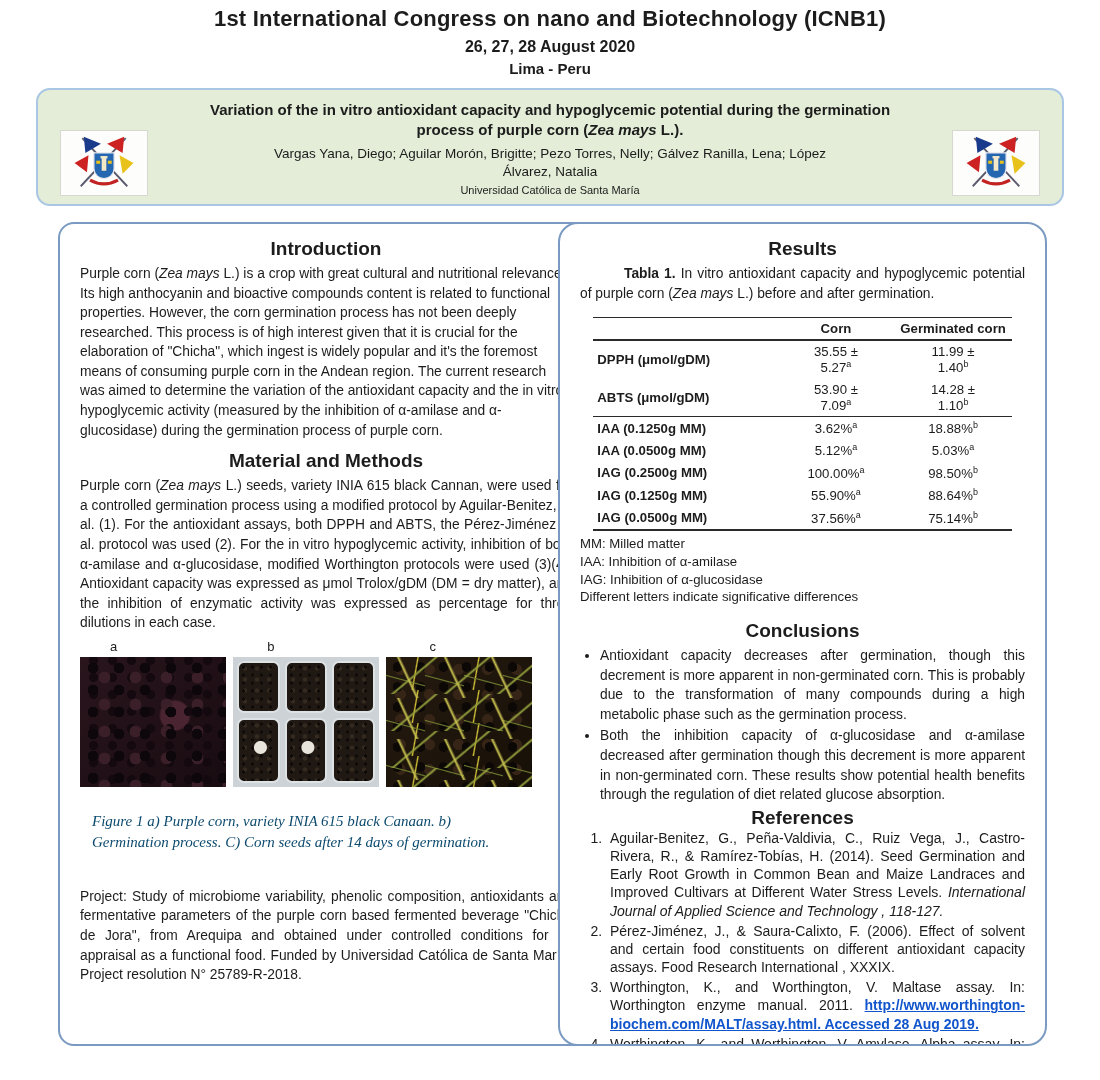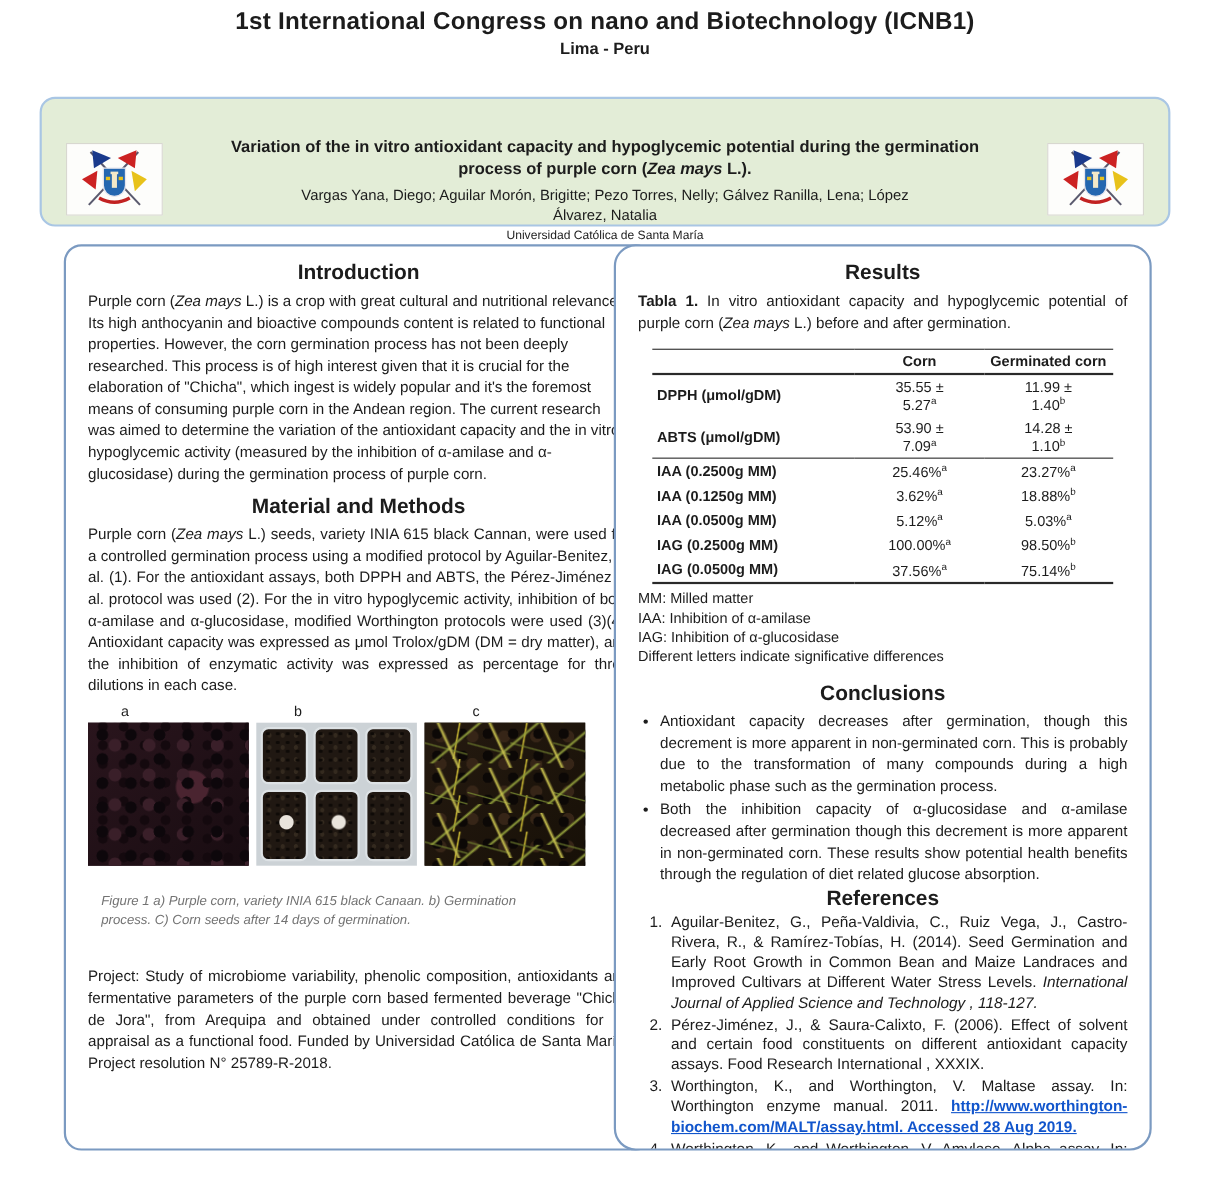--- a/index.html
+++ b/index.html
@@ -16,21 +16,21 @@
   .congress-title { font-size:22px; font-weight:bold; letter-spacing:.2px; }
   .congress-dates { font-size:16px; font-weight:bold; margin-top:6px; }
   .congress-loc   { font-size:15px; font-weight:bold; margin-top:4px; }
 
   
   .banner {
     position:absolute; left:36px; top:88px; width:1028px; height:118px;
     background:#e3edd7; border:2px solid #a9c6e4; border-radius:14px;
     text-align:center; padding:10px 170px 6px 170px;
   }
-  .banner-title { font-size:15px; font-weight:bold; line-height:1.35;margin-top:24px; }
+  .banner-title { font-size:15px; font-weight:bold; line-height:1.35; }
   .banner-authors { font-size:13.5px; margin:4px auto 0; max-width:560px; line-height:1.4; }
   .banner-affil { font-size:11px; margin-top:2px; }
   .logo-box {
     position:absolute; top:40px; width:88px; height:66px;
     background:#fdfdfb; border:1px solid #d8d8d0; display:flex;
     align-items:center; justify-content:center;
   }
   .logo-left  { left:22px; }
   .logo-right { right:22px; }
   .logo-box svg { width:80px; height:62px; }
@@ -40,21 +40,21 @@
     position:absolute; top:222px; height:824px; background:#ffffff;
     border:2px solid #7b9ac1; border-radius:16px; padding:10px 20px;
     overflow:hidden;
   }
   .panel-left  { left:58px;  width:536px; }
   .panel-right { left:558px; width:489px;border-radius:20px; }
   .sec-heading { text-align:center; font-size:19px; font-weight:bold; margin:4px 0 4px; }
   .body-text { font-size:13.8px; line-height:1.42; }
   .just { text-align:justify; }
   .it { font-style:italic; }
-  .bd { font-weight:bold; }
+  .bd { font-weight:bold;margin-left:44px; }
 
   
   .photo-labels { display:flex; font-size:13px; margin-top:6px; }
   .photo-labels span:nth-child(1){ margin-left:30px; }
   .photo-labels span:nth-child(2){ margin-left:150px; }
   .photo-labels span:nth-child(3){ margin-left:155px; }
   .photo-row { display:flex; gap:7px; margin-top:3px; }
   .photo { width:146px; height:130px; }
   .photo-a {
     background-color:#241219;
@@ -93,22 +93,22 @@
       linear-gradient(65deg, transparent 44%, #c6bf4e 47%, transparent 51%),
       linear-gradient(-40deg, transparent 45%, #93a03c 48%, transparent 51%),
       linear-gradient(15deg, transparent 46%, #6f7e2e 48%, transparent 50%),
       linear-gradient(100deg, transparent 46%, #d6c437 48%, transparent 50%),
       radial-gradient(circle, #0c0806 30%, transparent 33%),
       radial-gradient(circle, #362517 27%, transparent 30%),
       linear-gradient(135deg,#251a10,#171007);
     background-size:47px 41px, 53px 37px, 39px 45px, 61px 33px, 23px 20px, 29px 25px, 100% 100%;
   }
   .figure-caption {
-    font-size:12px; font-style:italic; color:#737373;
-    margin:24px 0 0 12px; width:86%; line-height:1.4;
+    font-size:15px; font-style:italic; color:#0c4a6e;
+    margin:24px 0 0 12px; width:86%; line-height:1.4;font-family:Liberation Serif, serif;
   }
   .project-text { margin-top:34px; }
 
   
   .table-caption { margin-top:2px; }
   table.results {
     width:94%; margin:14px auto 0; border-collapse:collapse; font-size:13.2px;
   }
   table.results th, table.results td { padding:3px 4px; vertical-align:middle; }
   table.results .row-label { font-weight:bold; text-align:left; width:44%; }
@@ -126,20 +126,21 @@
   .refs li { margin-bottom:2px; text-align:justify; padding-left:4px; }
   .ref-link { color:#1155cc; text-decoration:underline; font-weight:bold; }
 </style>
 </head>
 <body>
 
 <div class="page">
 
   <div class="congress-header">
     <div class="congress-title">1st International Congress on nano and Biotechnology (ICNB1)</div>
+    <div class="congress-dates">26, 27, 28 August 2020</div>
     <div class="congress-loc">Lima - Peru</div>
   </div>
 
   <div class="banner">
     <div class="logo-box logo-left">
       <svg viewBox="0 0 100 80">
         <rect x="0" y="0" width="100" height="80" fill="#fdfdfb"></rect>
         <line x1="22" y1="8" x2="80" y2="70" stroke="#5a5a6e" stroke-width="2.4"></line>
         <line x1="78" y1="8" x2="20" y2="70" stroke="#5a5a6e" stroke-width="2.4"></line>
         <polygon points="24,6 46,15 26,27" fill="#1a3a8c"></polygon>
@@ -227,38 +228,38 @@
 1.40</span><sup>b</sup></td>
         </tr>
         <tr class="rule-after">
           <td class="row-label">ABTS (μmol/gDM)</td>
           <td class="val"><span>53.90 ±
 7.09</span><sup>a</sup></td>
           <td class="val"><span>14.28 ±
 1.10</span><sup>b</sup></td>
         </tr>
         <tr>
-          <td class="row-label">IAA (0.2500g MM)</td>
-          <td class="val"><span>25.46%</span><sup>a</sup></td>
-          <td class="val"><span>23.27%</span><sup>a</sup></td>
-        </tr>
-        <tr>
           <td class="row-label">IAA (0.1250g MM)</td>
           <td class="val"><span>3.62%</span><sup>a</sup></td>
           <td class="val"><span>18.88%</span><sup>b</sup></td>
         </tr>
         <tr>
           <td class="row-label">IAA (0.0500g MM)</td>
           <td class="val"><span>5.12%</span><sup>a</sup></td>
           <td class="val"><span>5.03%</span><sup>a</sup></td>
         </tr>
         <tr>
           <td class="row-label">IAG (0.2500g MM)</td>
           <td class="val"><span>100.00%</span><sup>a</sup></td>
           <td class="val"><span>98.50%</span><sup>b</sup></td>
+        </tr>
+        <tr>
+          <td class="row-label">IAG (0.1250g MM)</td>
+          <td class="val"><span>55.90%</span><sup>a</sup></td>
+          <td class="val"><span>88.64%</span><sup>b</sup></td>
         </tr>
         <tr class="last">
           <td class="row-label">IAG (0.0500g MM)</td>
           <td class="val"><span>37.56%</span><sup>a</sup></td>
           <td class="val"><span>75.14%</span><sup>b</sup></td>
         </tr>
       </tbody>
     </table>
 
     <div class="notes">

